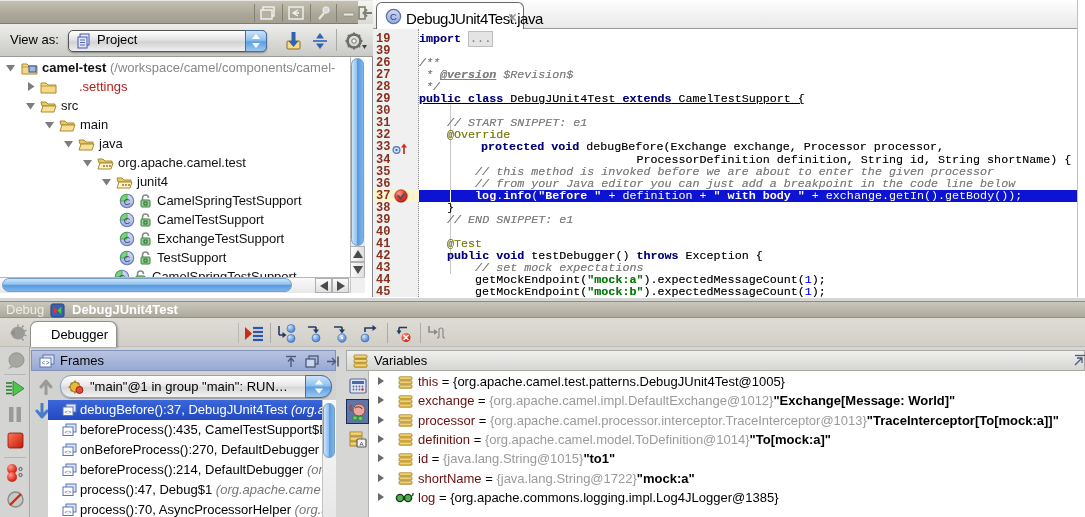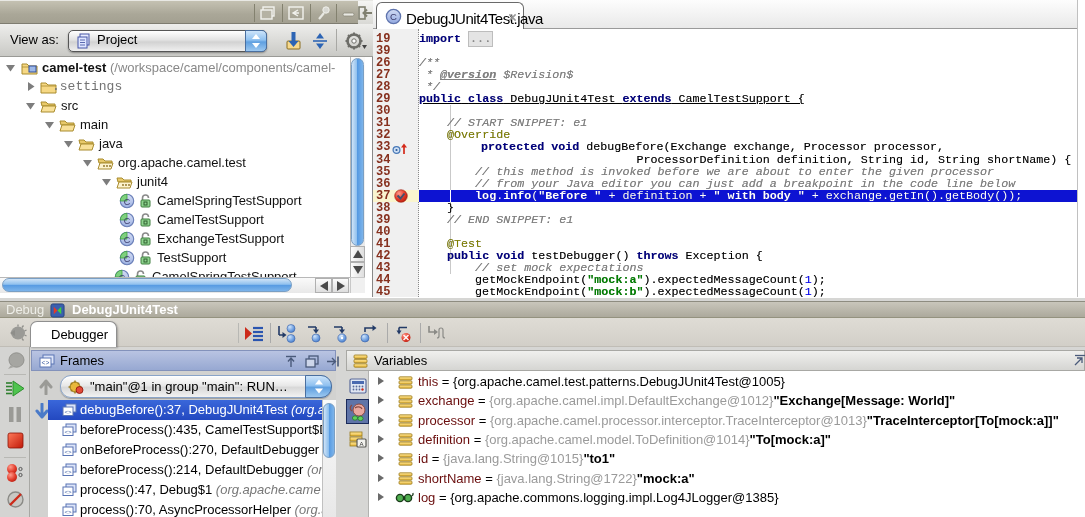--- a/index.html
+++ b/index.html
@@ -250,21 +250,21 @@
     </div>
 
     <div class="trow" style="top:20px;">
       <svg class="tarrow" style="left:25px;" viewBox="0 0 11 11">
           <path d="M3 1 L9.5 5.5 L3 10 Z" fill="#7d7d7d"></path>
         </svg>
       <svg style="position:absolute;left:40px;top:3px;" width="17" height="14" viewBox="0 0 17 14">
           <path d="M1 3 h5 l2 2 h8 v8 h-15 Z" fill="#f6d884" stroke="#a98c2f" stroke-width="1"></path>
           <path d="M1 6 h15" stroke="#a98c2f" stroke-width="0.8"></path>
         </svg>
-      <span style="position:absolute;left:52px;color:#737373;font-family:Liberation Mono, monospace;">.settings</span>
+      <span style="position:absolute;left:79px;color:#b91c1c;">.settings</span>
     </div>
 
     <div class="trow" style="top:39px;">
       <svg class="tarrow" style="left:25px;" viewBox="0 0 11 11">
           <path d="M1 3 L10 3 L5.5 9.5 Z" fill="#7d7d7d"></path>
         </svg>
       <svg style="position:absolute;left:40px;top:3px;" width="17" height="14" viewBox="0 0 17 14">
           <path d="M1 3 h5 l2 2 h7 v2 h-13 Z" fill="#e8c96a" stroke="#a98c2f" stroke-width="1"></path>
           <path d="M3 7 h13 l-2 6 h-13 Z" fill="#f8e098" stroke="#a98c2f" stroke-width="1"></path>
         </svg>

